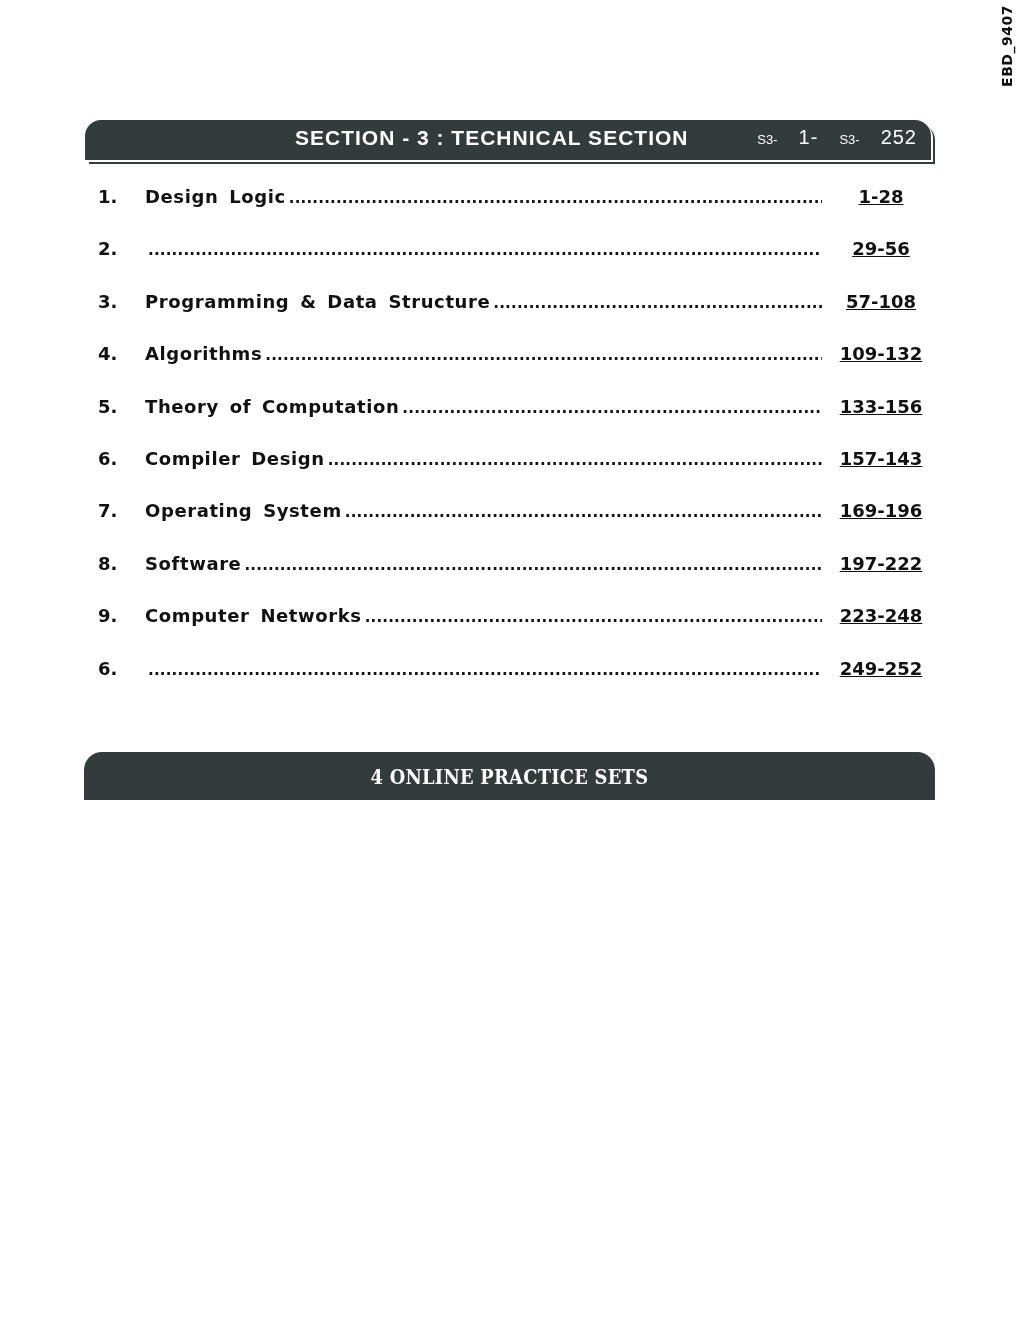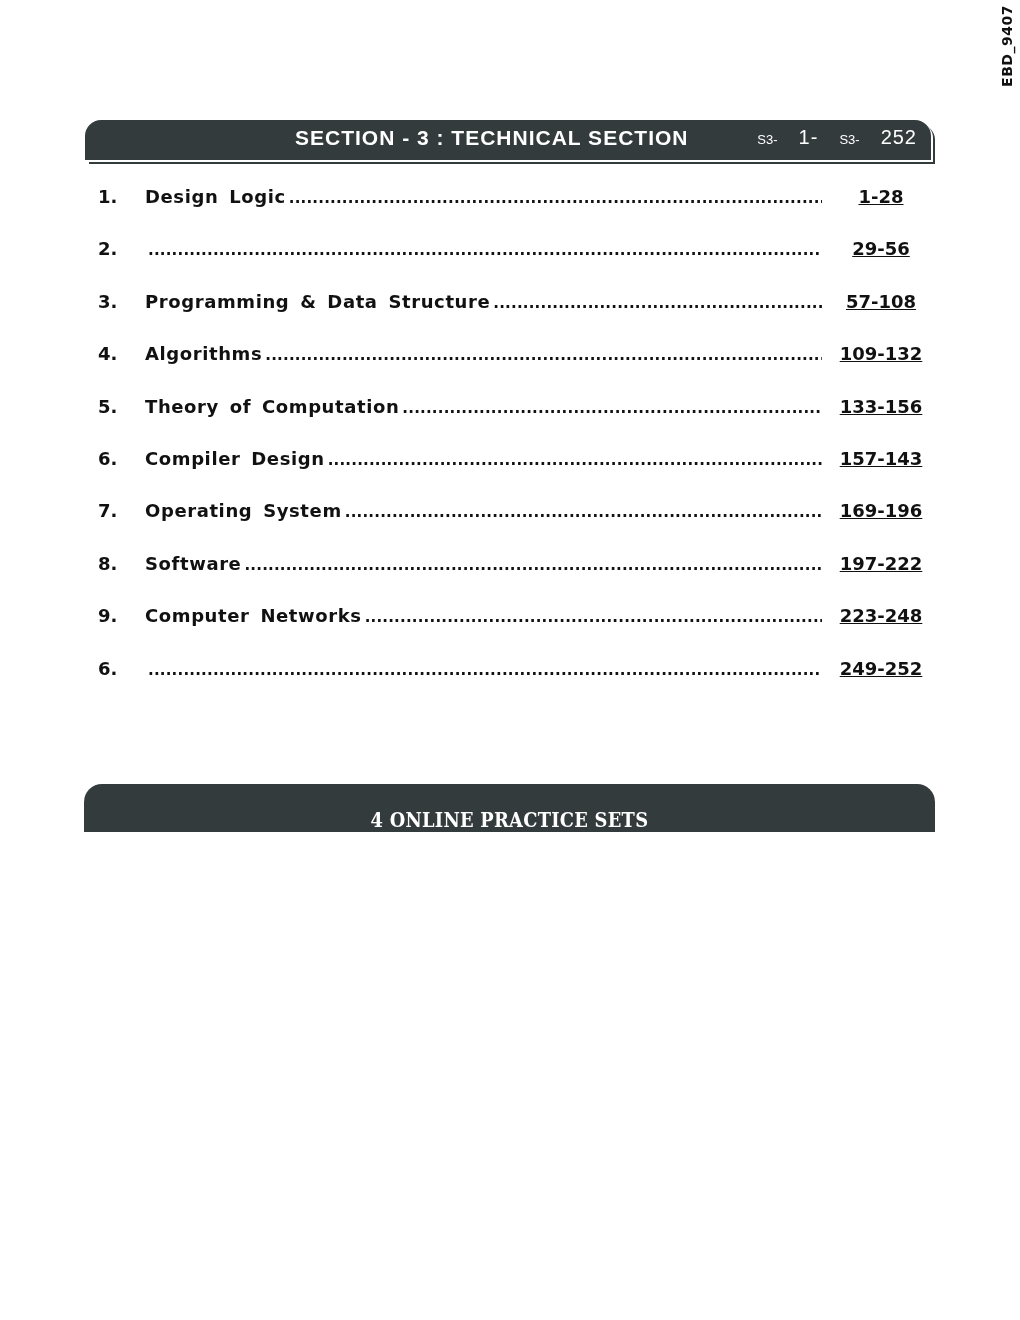--- a/index.html
+++ b/index.html
@@ -145,23 +145,22 @@
     
     .practice-bar {
       position: absolute;
       left: 84px;
       top: 752px;
       width: 851px;
       height: 48px;
       background: #343b3c;
       border-radius: 18px 18px 0 0;
       display: flex;
-      align-items: flex-end;
+      align-items: center;
       justify-content: center;
-      margin-top: 32px;
     }
     .practice-title {
       font-family: "DejaVu Serif", serif;
       font-weight: bold;
       font-size: 21px;
       color: #ffffff;
       letter-spacing: 0.3px;
       transform: scaleX(0.85);
       white-space: nowrap;
     }

